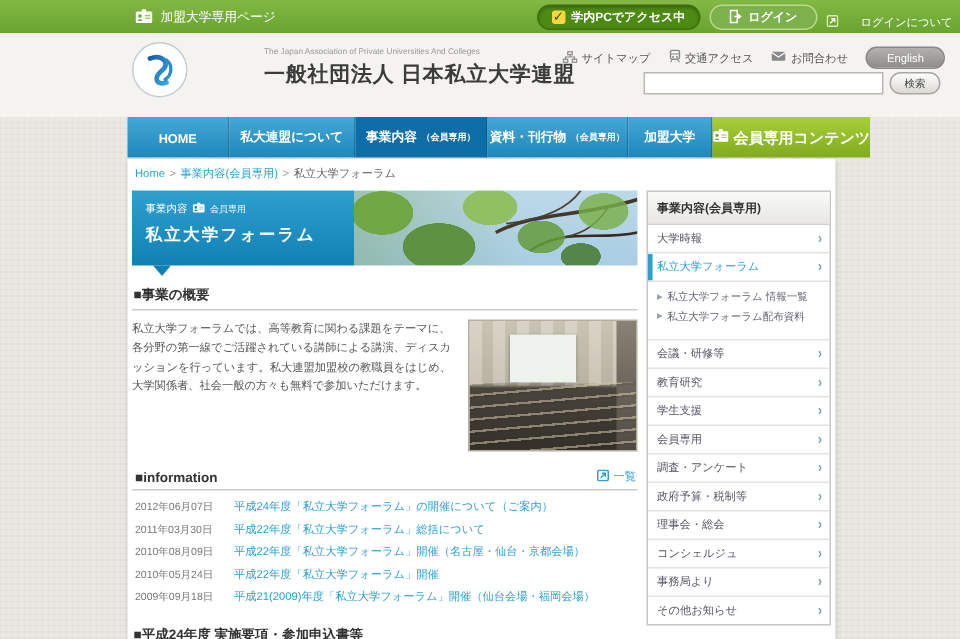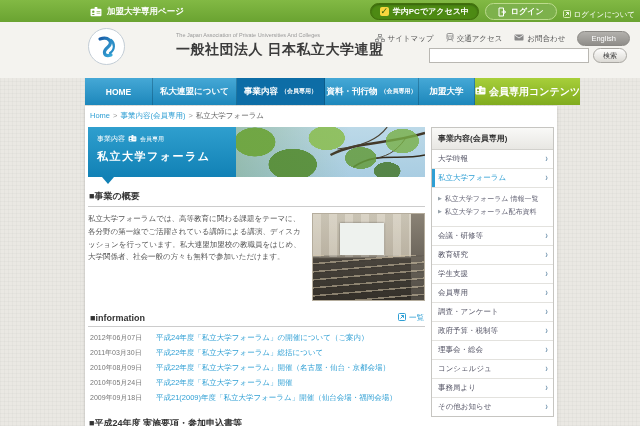--- a/index.html
+++ b/index.html
@@ -10,32 +10,32 @@
     font-family: "Liberation Sans", "DejaVu Sans", sans-serif;
     background-color:#eae8e3;
     background-image:
       repeating-linear-gradient(0deg, rgba(0,0,0,0.025) 0 1px, transparent 1px 4px),
       repeating-linear-gradient(90deg, rgba(0,0,0,0.025) 0 1px, transparent 1px 4px);
   }
   
   .topbar { position:absolute; top:0; left:0; width:640px; height:22px;
     background:linear-gradient(#82b944,#6aa331); z-index:6; }
   .topbar-left { position:absolute; left:90px; top:3px; display:flex; align-items:center; gap:5px; }
-  .member-label { color:#fff; font-size:8.5px; font-weight:bold; }
+  .member-label { color:#fff; font-size:8.5px; font-weight:normal; }
   .topbar-right { position:absolute; right:5px; top:2px; height:18px; display:flex; align-items:flex-end; gap:6px; }
   .btn-access { display:flex; align-items:center; gap:4px; background:#4d8a13; border:1px solid #416f0b;
     border-radius:9px; padding:0 9px; height:17px; box-shadow:inset 0 1px 2px rgba(0,0,0,.3); cursor:pointer; }
   .btn-access .lbl { color:#fff; font-size:8px; font-weight:bold; }
   .check-box { width:9px; height:9px; background:#f8d73e; border-radius:2px; color:#2f5d0a;
     font-size:9px; font-weight:bold; line-height:8px; text-align:center; }
   .check-box::after { content:"✓"; }
   .btn-login { display:flex; align-items:center; gap:4px; background:#7db14c; border:1px solid #bcdb8d;
     border-radius:9px; padding:0 12px; height:17px; cursor:pointer; }
   .btn-login .lbl { color:#fff; font-size:8px; font-weight:bold; }
-  .about-login { display:flex; align-items:center; gap:3px; color:#fff; font-size:7.5px; cursor:pointer; }
+  .about-login { display:flex; align-items:center; gap:15px; color:#fff; font-size:7.5px; cursor:pointer; }
   
   .header { position:absolute; top:22px; left:0; width:640px; height:56px; background:#f4f3ef; z-index:5; }
   .logo { position:absolute; left:88px; top:6px; width:37px; height:37px; border-radius:50%;
     background:#fff; border:1px solid #c3cdd6; display:flex; align-items:center; justify-content:center; }
   .org-names { position:absolute; left:132px; top:10px;margin-left:44px; }
   .org-en { font-size:5.5px; color:#999; }
   .org-ja { font-size:14px; font-weight:bold; color:#3c3c3c; margin-top:3px; letter-spacing:.5px; }
   .utilities { position:absolute; top:9px; right:10px; display:flex; align-items:center; gap:12px; }
   .util-link { display:flex; align-items:center; gap:3px; font-size:7.5px; color:#555; cursor:pointer; }
   .btn-english { background:linear-gradient(#b3b1ad,#8f8d89); color:#fff; font-size:7.5px;

